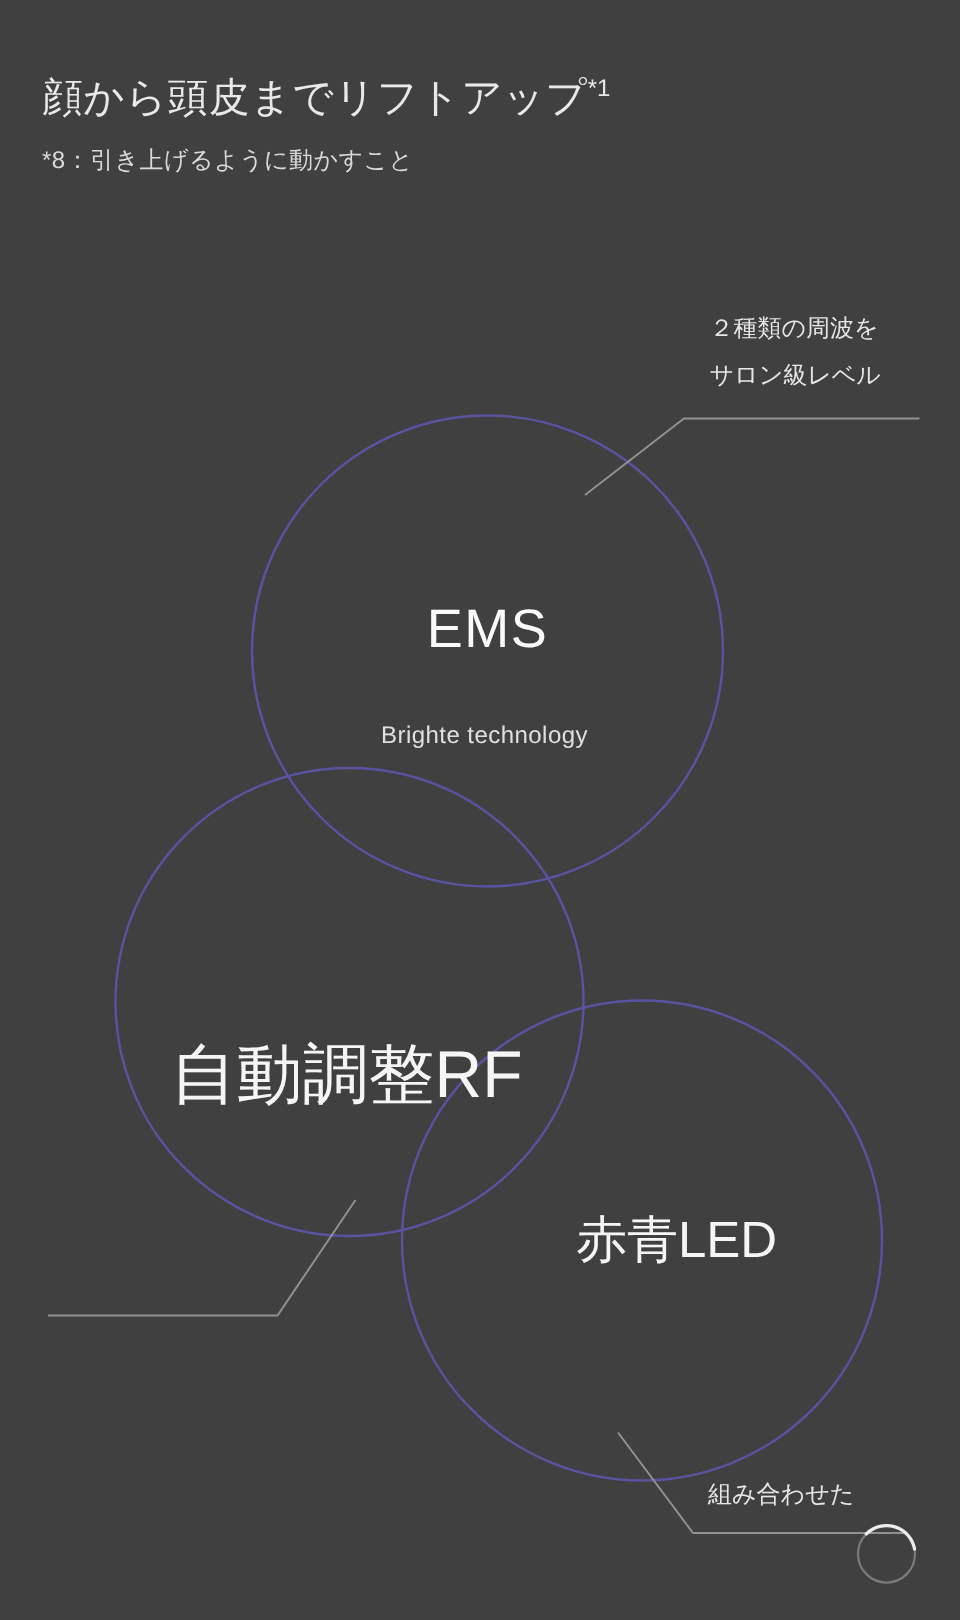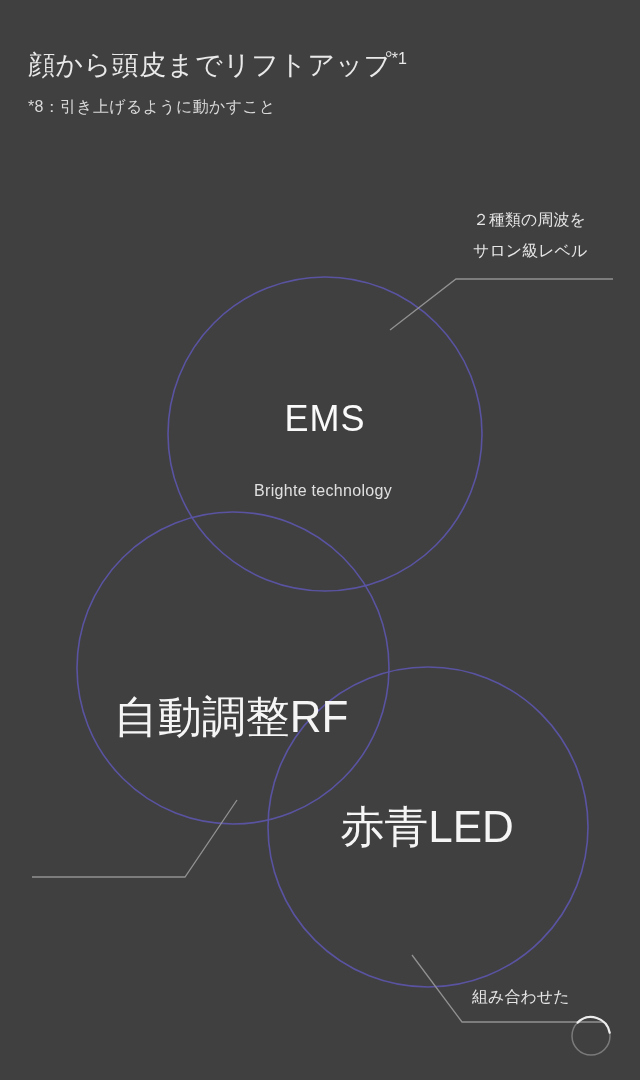--- a/index.html
+++ b/index.html
@@ -50,21 +50,21 @@
   
   .circle-label {
     position: absolute;
     transform: translate(-50%, -50%);
     white-space: nowrap;
     text-align: right;
   }
   .lbl-ems-big  { left: 325px; top: 419px; font-size: 36px; color: #fafafa; letter-spacing: 1px; }
   .lbl-ems-sub  { left: 323px; top: 463px; font-size: 16px; color: #e0e0e0; letter-spacing: 0.3px; margin-top: 28px; }
   .lbl-rf       { left: 231px; top: 703px; font-size: 44px; color: #f5f5f5; margin-top: 14px; }
-  .lbl-led      { left: 427px; top: 827px; font-size: 44px; color: #f5f5f5; }
+  .lbl-led      { left: 451px; top: 827px; font-size: 34px; color: #f5f5f5; }
   
   .ann {
     position: absolute;
     font-size: 16px;
     color: #e6e6e6;
     white-space: nowrap;
   }
   .ann span { display: block; }
   .ann-ems { left: 473px; top: 204px; line-height: 31px; }
   .ann-rf  { left: 33px;  top: 813px; line-height: 26px; }

